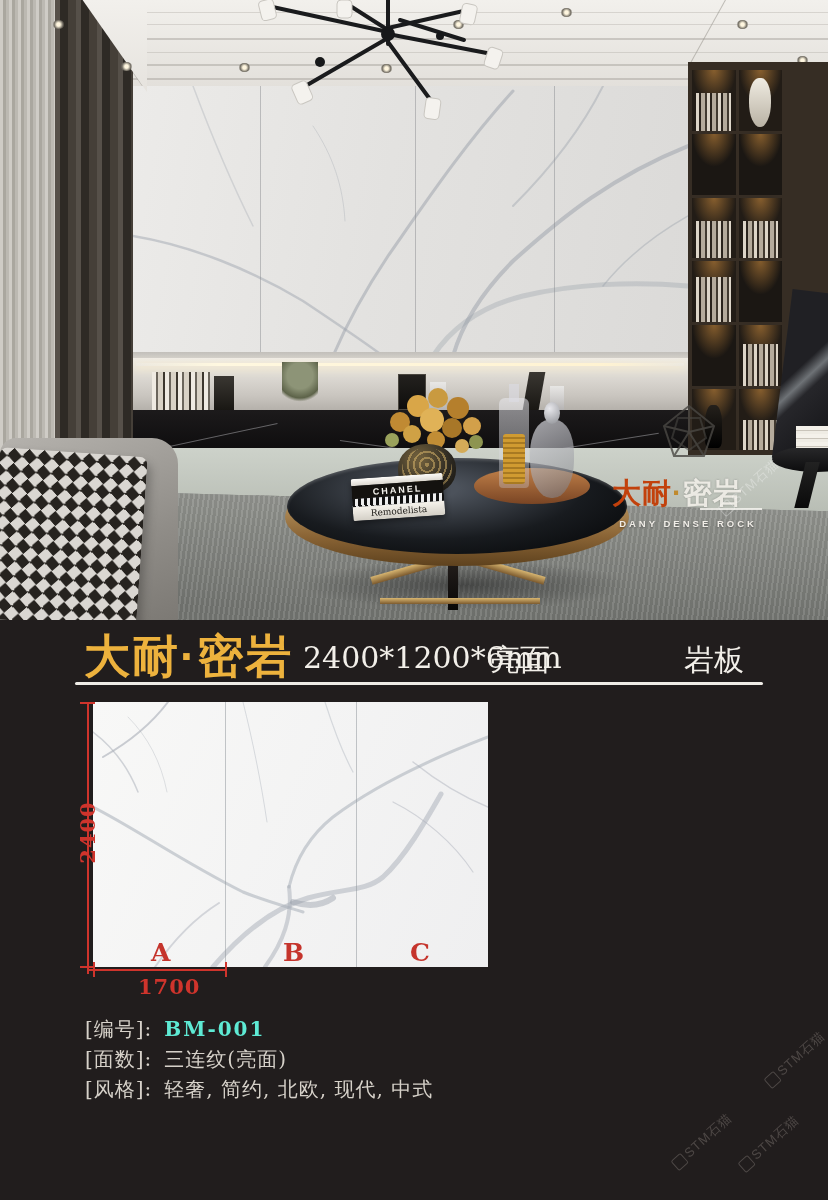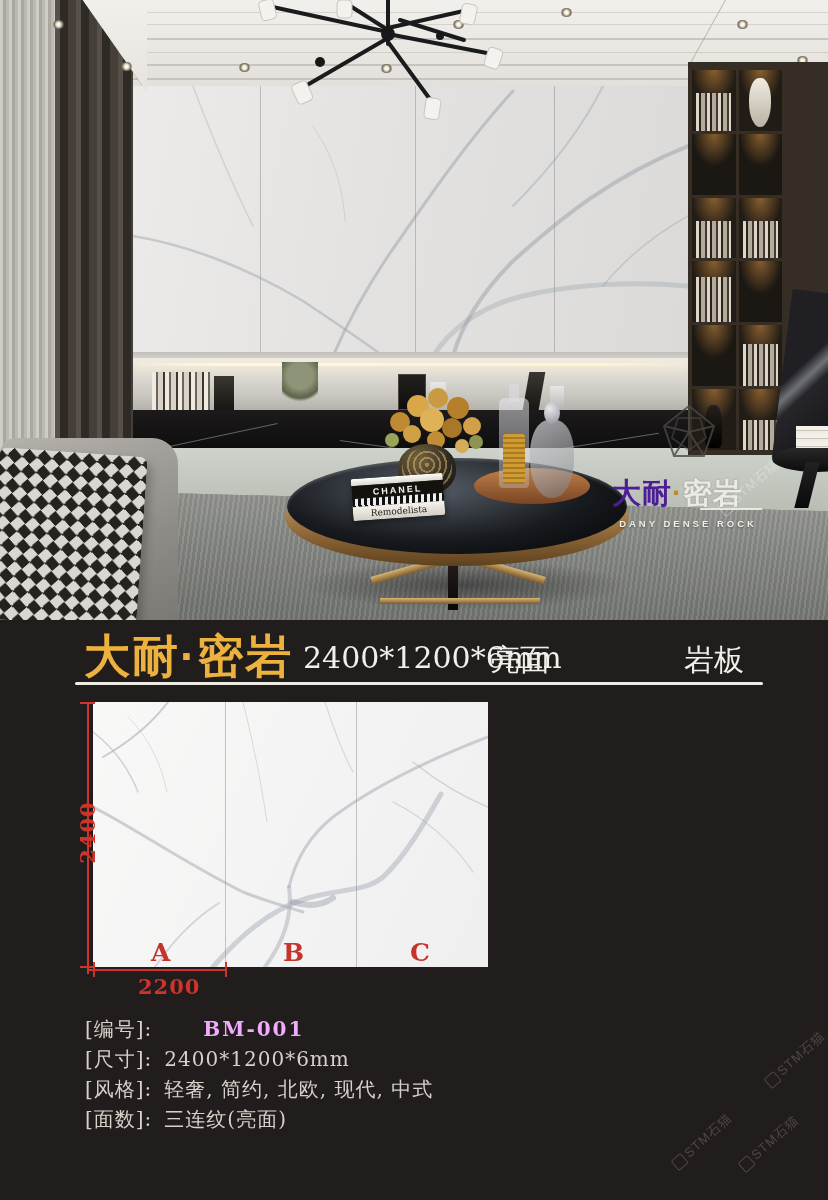--- a/index.html
+++ b/index.html
@@ -111,21 +111,21 @@
   .carafe{left:530px;top:420px;width:44px;height:78px;border-radius:42% 42% 48% 48%;
         background:linear-gradient(150deg,rgba(210,210,216,.75),rgba(120,122,128,.55));}
   .carafe-stop{left:544px;top:402px;width:16px;height:22px;border-radius:50%;
         background:radial-gradient(circle at 35% 30%,#e8e8ec,#8d8f94);}
   .tray{left:474px;top:468px;width:116px;height:36px;border-radius:50%;
         background:linear-gradient(#c08049,#7c4ا625 0),linear-gradient(#c08049,#7a4524);}
 
   .photo-logo-icon{left:660px;top:404px;}
   .logo-line{left:612px;top:474px;width:156px;text-align:left;font-weight:bold;font-size:29px;
         letter-spacing:1px;white-space:nowrap;}
-  .logo-dark{color:#4c1d95;}
+  .logo-dark{color:#c2410c;}
   .logo-dot{color:#c08a2e;}
   .logo-light{color:rgba(240,238,232,.95);text-shadow:0 0 2px rgba(60,60,60,.4);}
   .logo-rule{left:700px;top:508px;width:62px;height:2px;background:rgba(245,243,238,.85);}
   .logo-en{left:608px;top:518px;width:160px;text-align:center;font-size:9.5px;font-weight:bold;
         letter-spacing:3px;color:#f0ede7;text-shadow:0 1px 2px rgba(40,40,40,.5);}
 
   .wm{position:absolute;transform:rotate(-42deg);font-size:13px;letter-spacing:1px;white-space:nowrap;
       color:rgba(178,170,162,.30);display:flex;align-items:center;gap:3px;}
   .wm .wm-box{display:inline-block;width:11px;height:11px;border:1.5px solid rgba(178,170,162,.30);
       border-radius:2px;}
@@ -153,21 +153,21 @@
   .dim-2400{left:56px;top:820px;transform:rotate(-90deg);transform-origin:center;}
   .hline{left:88px;top:969px;width:139px;height:2px;}
   .htick-l{left:93px;top:962px;width:2px;height:15px;}
   .htick-r{left:225px;top:962px;width:2px;height:15px;}
   .dim-1200{left:138px;top:974px;}
 
   
   .specs{left:85px;top:1014px;width:640px;font-family:"DejaVu Serif",serif;font-size:20px;color:#d6d1c9;}
   .spec-row{height:30px;line-height:30px;letter-spacing:1px;white-space:nowrap;}
   .spec-label{margin-right:12px;}
-  .spec-val.hl{color:#f0abfc;font-weight:bold;letter-spacing:2px;margin-left:39px;}
+  .spec-val.hl{color:#5eead4;font-weight:bold;letter-spacing:2px;}
   svg{display:block;}
 </style>
 </head>
 <body>
 
 <div class="canvas">
 
   <div class="photo">
 
     <div class="abs ceiling">
@@ -400,34 +400,31 @@
     <div class="abs panel-label" style="left:317px;">C</div>
   </div>
 
   <div class="abs dim vline"></div>
   <div class="abs dim vtick-t"></div>
   <div class="abs dim vtick-b"></div>
   <div class="abs dim-text dim-2400">2400</div>
   <div class="abs dim hline"></div>
   <div class="abs dim htick-l"></div>
   <div class="abs dim htick-r"></div>
-  <div class="abs dim-text dim-1200">2200</div>
+  <div class="abs dim-text dim-1200">1700</div>
 
   <div class="abs specs">
     <div class="spec-row">
       <span class="spec-label">[编号]:</span><span class="spec-val hl">BM-001</span>
     </div>
     <div class="spec-row">
-      <span class="spec-label">[尺寸]:</span><span class="spec-val">2400*1200*6mm</span>
+      <span class="spec-label">[面数]:</span><span class="spec-val">三连纹(亮面)</span>
     </div>
     <div class="spec-row">
       <span class="spec-label">[风格]:</span><span class="spec-val">轻奢, 简约, 北欧, 现代, 中式</span>
-    </div>
-    <div class="spec-row">
-      <span class="spec-label">[面数]:</span><span class="spec-val">三连纹(亮面)</span>
     </div>
   </div>
 
   <div class="wm" style="left:758px;top:1050px;">
     <span class="wm-box"></span>
     <span>STM石猫</span>
   </div>
   <div class="wm" style="left:665px;top:1132px;">
     <span class="wm-box"></span>
     <span>STM石猫</span>

